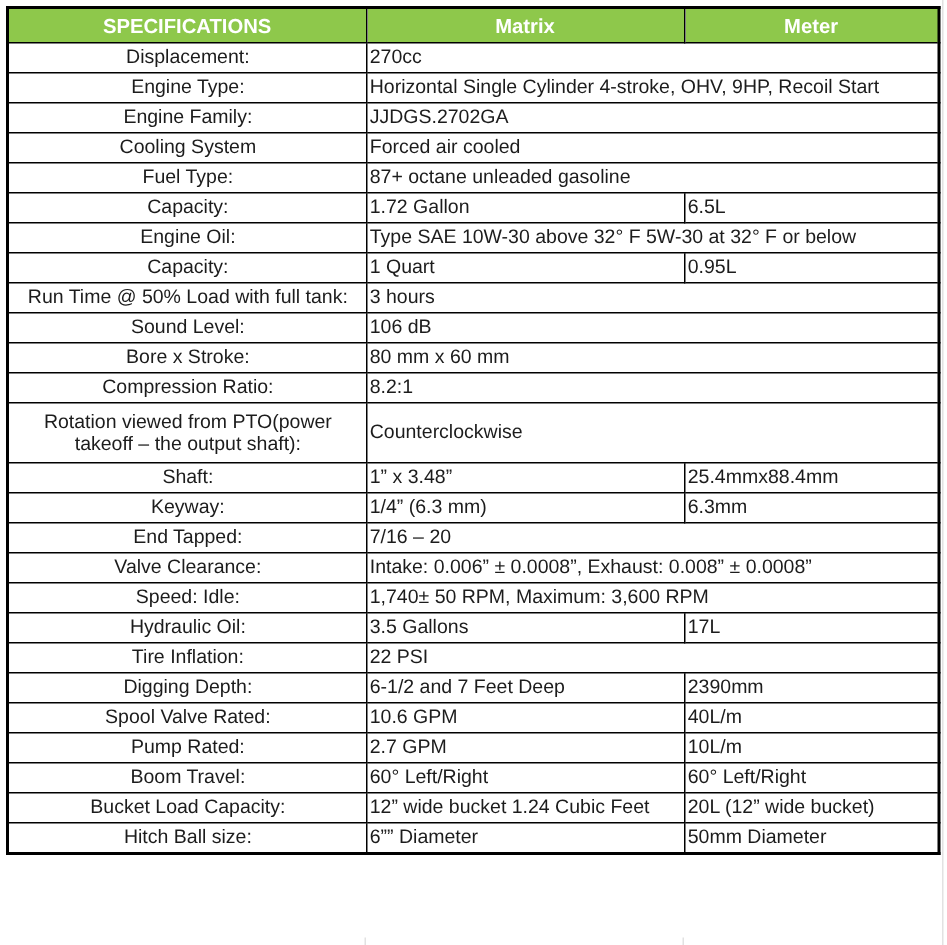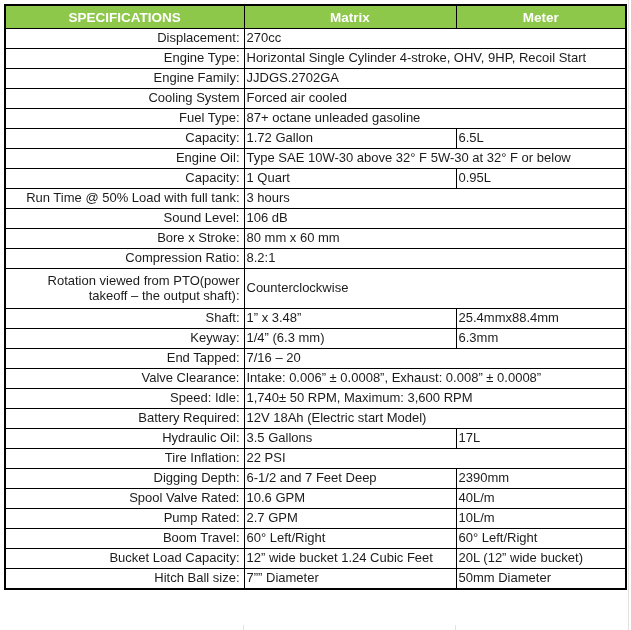--- a/index.html
+++ b/index.html
@@ -40,21 +40,21 @@
     height: 20px;
     text-align: center;
     font-size: 13.5px;
   }
   table.spec tbody td {
     height: 19px;
     line-height: 1.15;
     padding: 0 2px;
   }
   table.spec tbody td.label {
-    text-align: right;
+    text-align: center;
     padding-left: 5px;
     padding-right: 4px;
   }
   table.spec tbody td.val {
     text-align: left;
   }
   table.spec tbody tr.tall td {
     height: 39px;
   }
 </style>
@@ -149,24 +149,20 @@
       </tr>
       <tr>
         <td class="label">Valve Clearance:</td>
         <td colspan="2" class="val">Intake: 0.006” ± 0.0008”, Exhaust: 0.008” ± 0.0008”</td>
       </tr>
       <tr>
         <td class="label">Speed: Idle:</td>
         <td colspan="2" class="val">1,740± 50 RPM, Maximum: 3,600 RPM</td>
       </tr>
       <tr>
-        <td class="label">Battery Required:</td>
-        <td colspan="2" class="val">12V 18Ah (Electric start Model)</td>
-      </tr>
-      <tr>
         <td class="label">Hydraulic Oil:</td>
         <td class="val">3.5 Gallons</td>
         <td class="val">17L</td>
       </tr>
       <tr>
         <td class="label">Tire Inflation:</td>
         <td colspan="2" class="val">22 PSI</td>
       </tr>
       <tr>
         <td class="label">Digging Depth:</td>
@@ -188,17 +184,17 @@
         <td class="val">60° Left/Right</td>
         <td class="val">60° Left/Right</td>
       </tr>
       <tr>
         <td class="label">Bucket Load Capacity:</td>
         <td class="val">12” wide bucket 1.24 Cubic Feet</td>
         <td class="val">20L (12” wide bucket)</td>
       </tr>
       <tr>
         <td class="label">Hitch Ball size:</td>
-        <td class="val">7”” Diameter</td>
+        <td class="val">6”” Diameter</td>
         <td class="val">50mm Diameter</td>
       </tr>
     </tbody>
 </table>
 
 </body></html>

